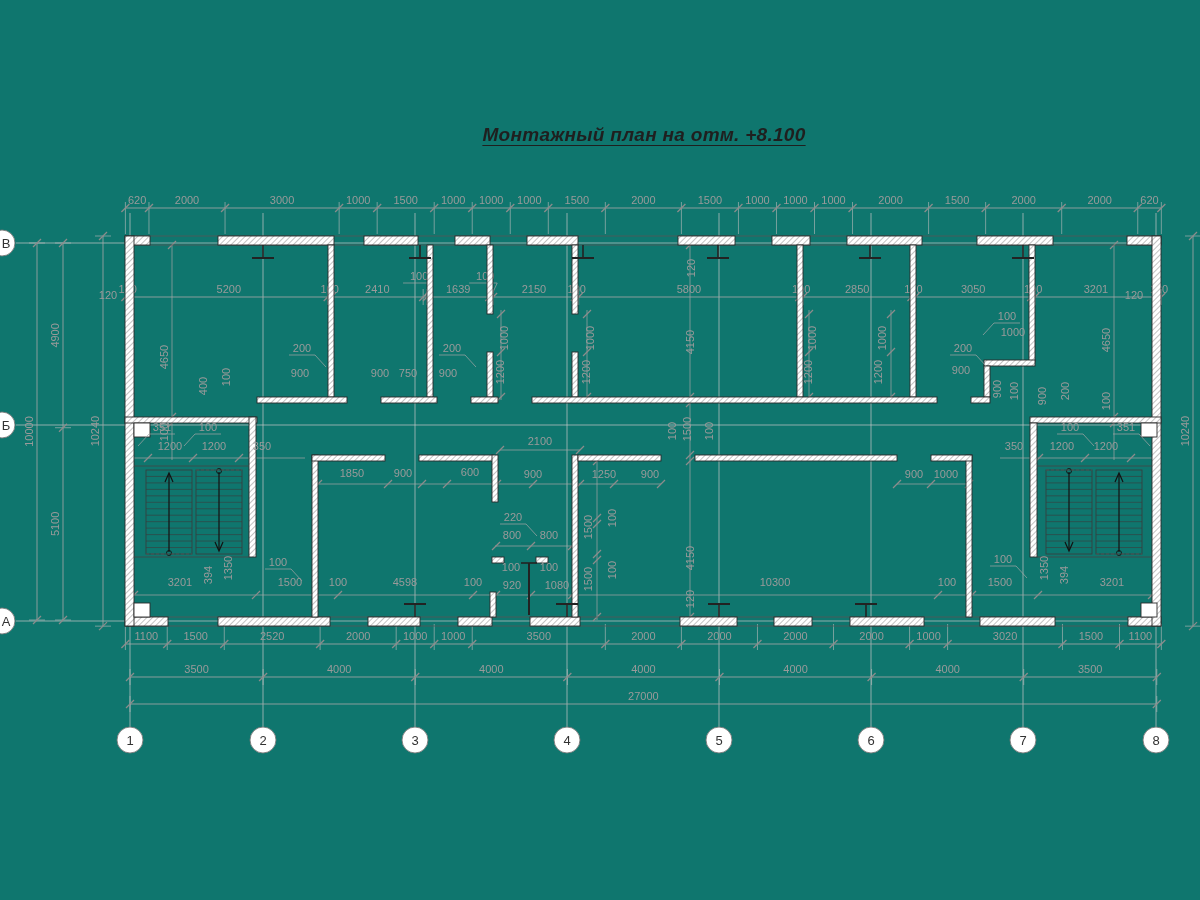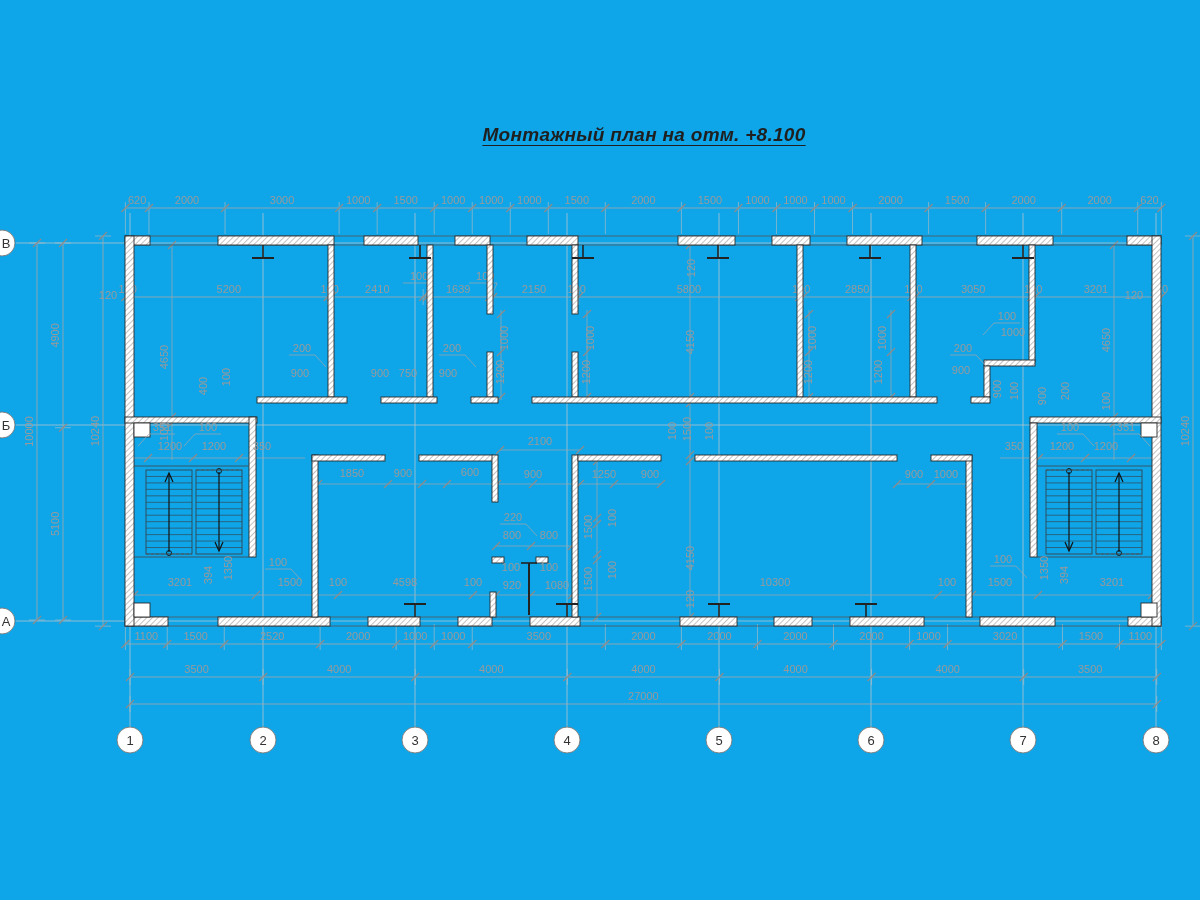--- a/index.html
+++ b/index.html
@@ -1,16 +1,16 @@
 <!DOCTYPE html>
 <html><head>
 <meta charset="utf-8">
 <style>
   html,body{margin:0;padding:0;background:#fff;}
-  .stage{position:relative;width:1200px;height:900px;background:#0ea5e9;overflow:hidden;
+  .stage{position:relative;width:1200px;height:900px;background:#0f766e;overflow:hidden;
          font-family:"Liberation Sans",sans-serif;}
   .title{position:absolute;left:44px;top:124px;width:1200px;text-align:center;
          font-style:italic;font-weight:600;font-size:19px;color:#1f1f1f;
          text-decoration:underline;text-underline-offset:4px;letter-spacing:.3px;}
   svg text{font-family:"Liberation Sans",sans-serif;}
 </style>
 </head>
 <body>
 
 <div class="stage">

